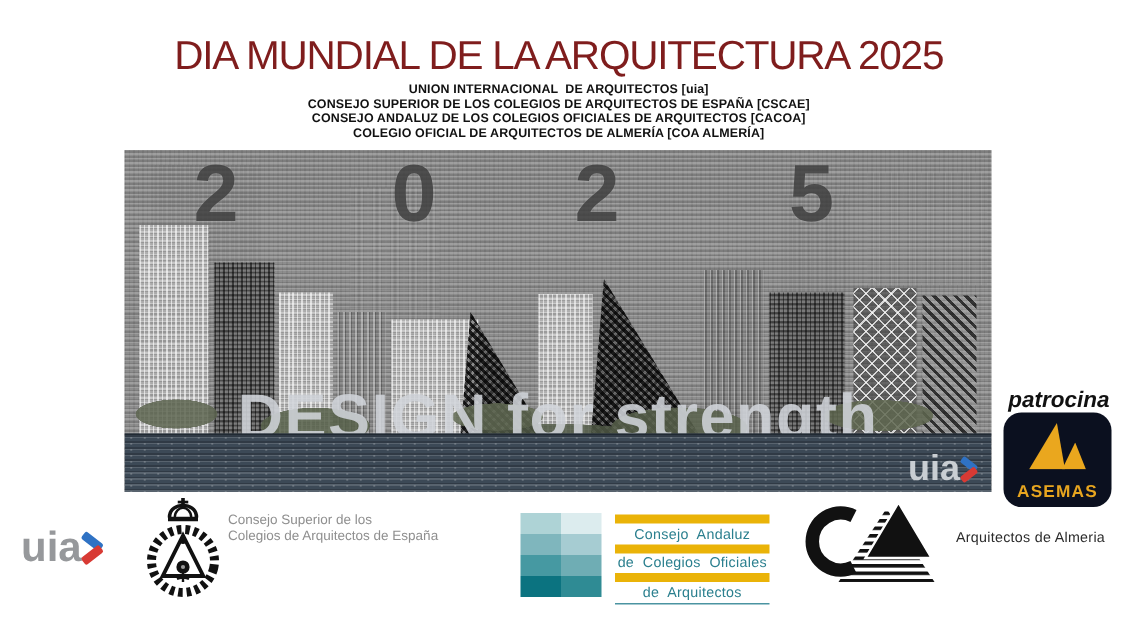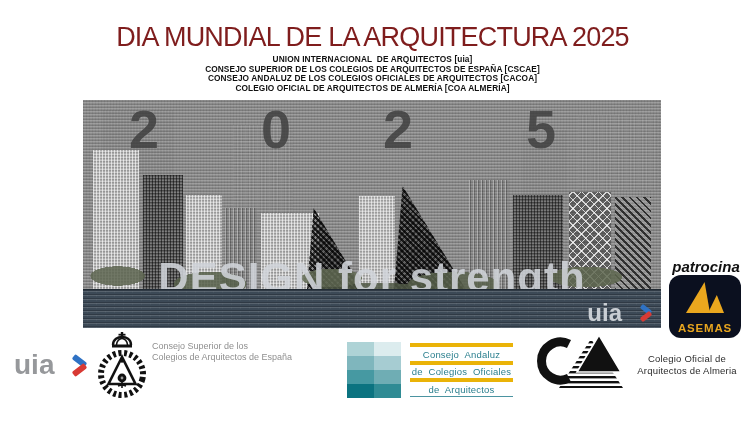--- a/index.html
+++ b/index.html
@@ -56,21 +56,21 @@
   .slogan{left:0; right:0; top:160px; text-align:center; font-size:42px; line-height:36px; font-weight:bold; color:rgba(208,212,217,.88); letter-spacing:1px; z-index:6; white-space:nowrap;}
   .water{left:0; bottom:0; width:100%; height:38px; z-index:7;
     background-color:#3c4956;
     background-image:
       radial-gradient(rgba(255,255,255,.3) 0.5px, transparent 1.2px),
       repeating-linear-gradient(0deg, rgba(255,255,255,.14) 0 1px, rgba(0,0,0,.2) 1px 2px, transparent 2px 4px);
     background-size:9px 4px, auto;
     border-top:1px solid rgba(20,28,36,.8);}
 
   
-  .uia-mark{display:flex; align-items:center; gap:18px;}
+  .uia-mark{display:flex; align-items:center; gap:0;}
   .uia-letters{font-weight:bold; letter-spacing:0px; line-height:1;}
   .chev{position:relative; display:inline-block;}
   .chev i{position:absolute; display:block; border-radius:1.5px;}
 
   .uia-in-water{right:8px; bottom:3px; z-index:8;}
   .uia-in-water .uia-letters{font-size:24px; color:#c9ced3;}
 
   
   .sponsor-label{left:668px; top:258px; width:76px; text-align:center; font-size:15px; font-weight:bold; font-style:italic; color:#111;}
   .asemas-box{left:669px; top:275px; width:72px; height:63px; background:#0b101f; border-radius:12px;}
@@ -85,21 +85,21 @@
 
   .crest{left:92px; top:332px;}
 
   .cscae-block{left:152px; top:339px;}
   .cscae-acronym{font-size:23px; font-weight:bold; color:#1a1a1a; letter-spacing:0.5px; line-height:24px;}
   .cscae-acronym .red-a{color:#c1272d;}
   .cscae-sub{font-size:9px; color:#8f8f8f; line-height:10.5px; margin-top:2px;}
 
   .cacoa-grid{left:347px; top:342px; width:54px; height:56px; display:grid; grid-template-columns:1fr 1fr; grid-template-rows:repeat(4,1fr);}
   .cacoa-text{left:410px; top:343px; width:103px; color:#2a7f8e;}
-  .cacoa-row{border-top:4px solid #eab308; font-size:9.5px; line-height:11px; padding:1.5px 0 1px 0; text-align:center; word-spacing:3px; letter-spacing:0.2px;}
+  .cacoa-row{border-top:6px solid #eab308; font-size:9.5px; line-height:11px; padding:1.5px 0 1px 0; text-align:center; word-spacing:3px; letter-spacing:0.2px;}
   .cacoa-row:last-child{border-bottom:1px solid #4b94a1;}
 
   .coa-mark{left:527px; top:331px;}
   .coa-text{left:627px; top:353px; width:120px; text-align:center; font-size:9.5px; color:#2b2b2b; line-height:11.5px; letter-spacing:0.2px;}
 </style>
 </head>
 <body>
 
 <div class="abs header-wrap">
   <div class="poster-title">DIA MUNDIAL DE LA ARQUITECTURA 2025</div>
@@ -221,15 +221,14 @@
     </defs>
 
     <path d="M42 13 A19 19 0 1 0 42 47" fill="none" stroke="#111" stroke-width="9" stroke-linecap="butt"></path>
 
     <polygon points="64,8 32,57 96,57" fill="url(#hstripes)"></polygon>
 
     <polygon points="72,4 50,41 94,41" fill="#111" stroke="#fff" stroke-width="1.6"></polygon>
   </svg>
 </div>
 <div class="abs coa-text">
-  <div>Colegio Oficial de</div>
   <div>Arquitectos de Almeria</div>
 </div>
 
 </body></html>

